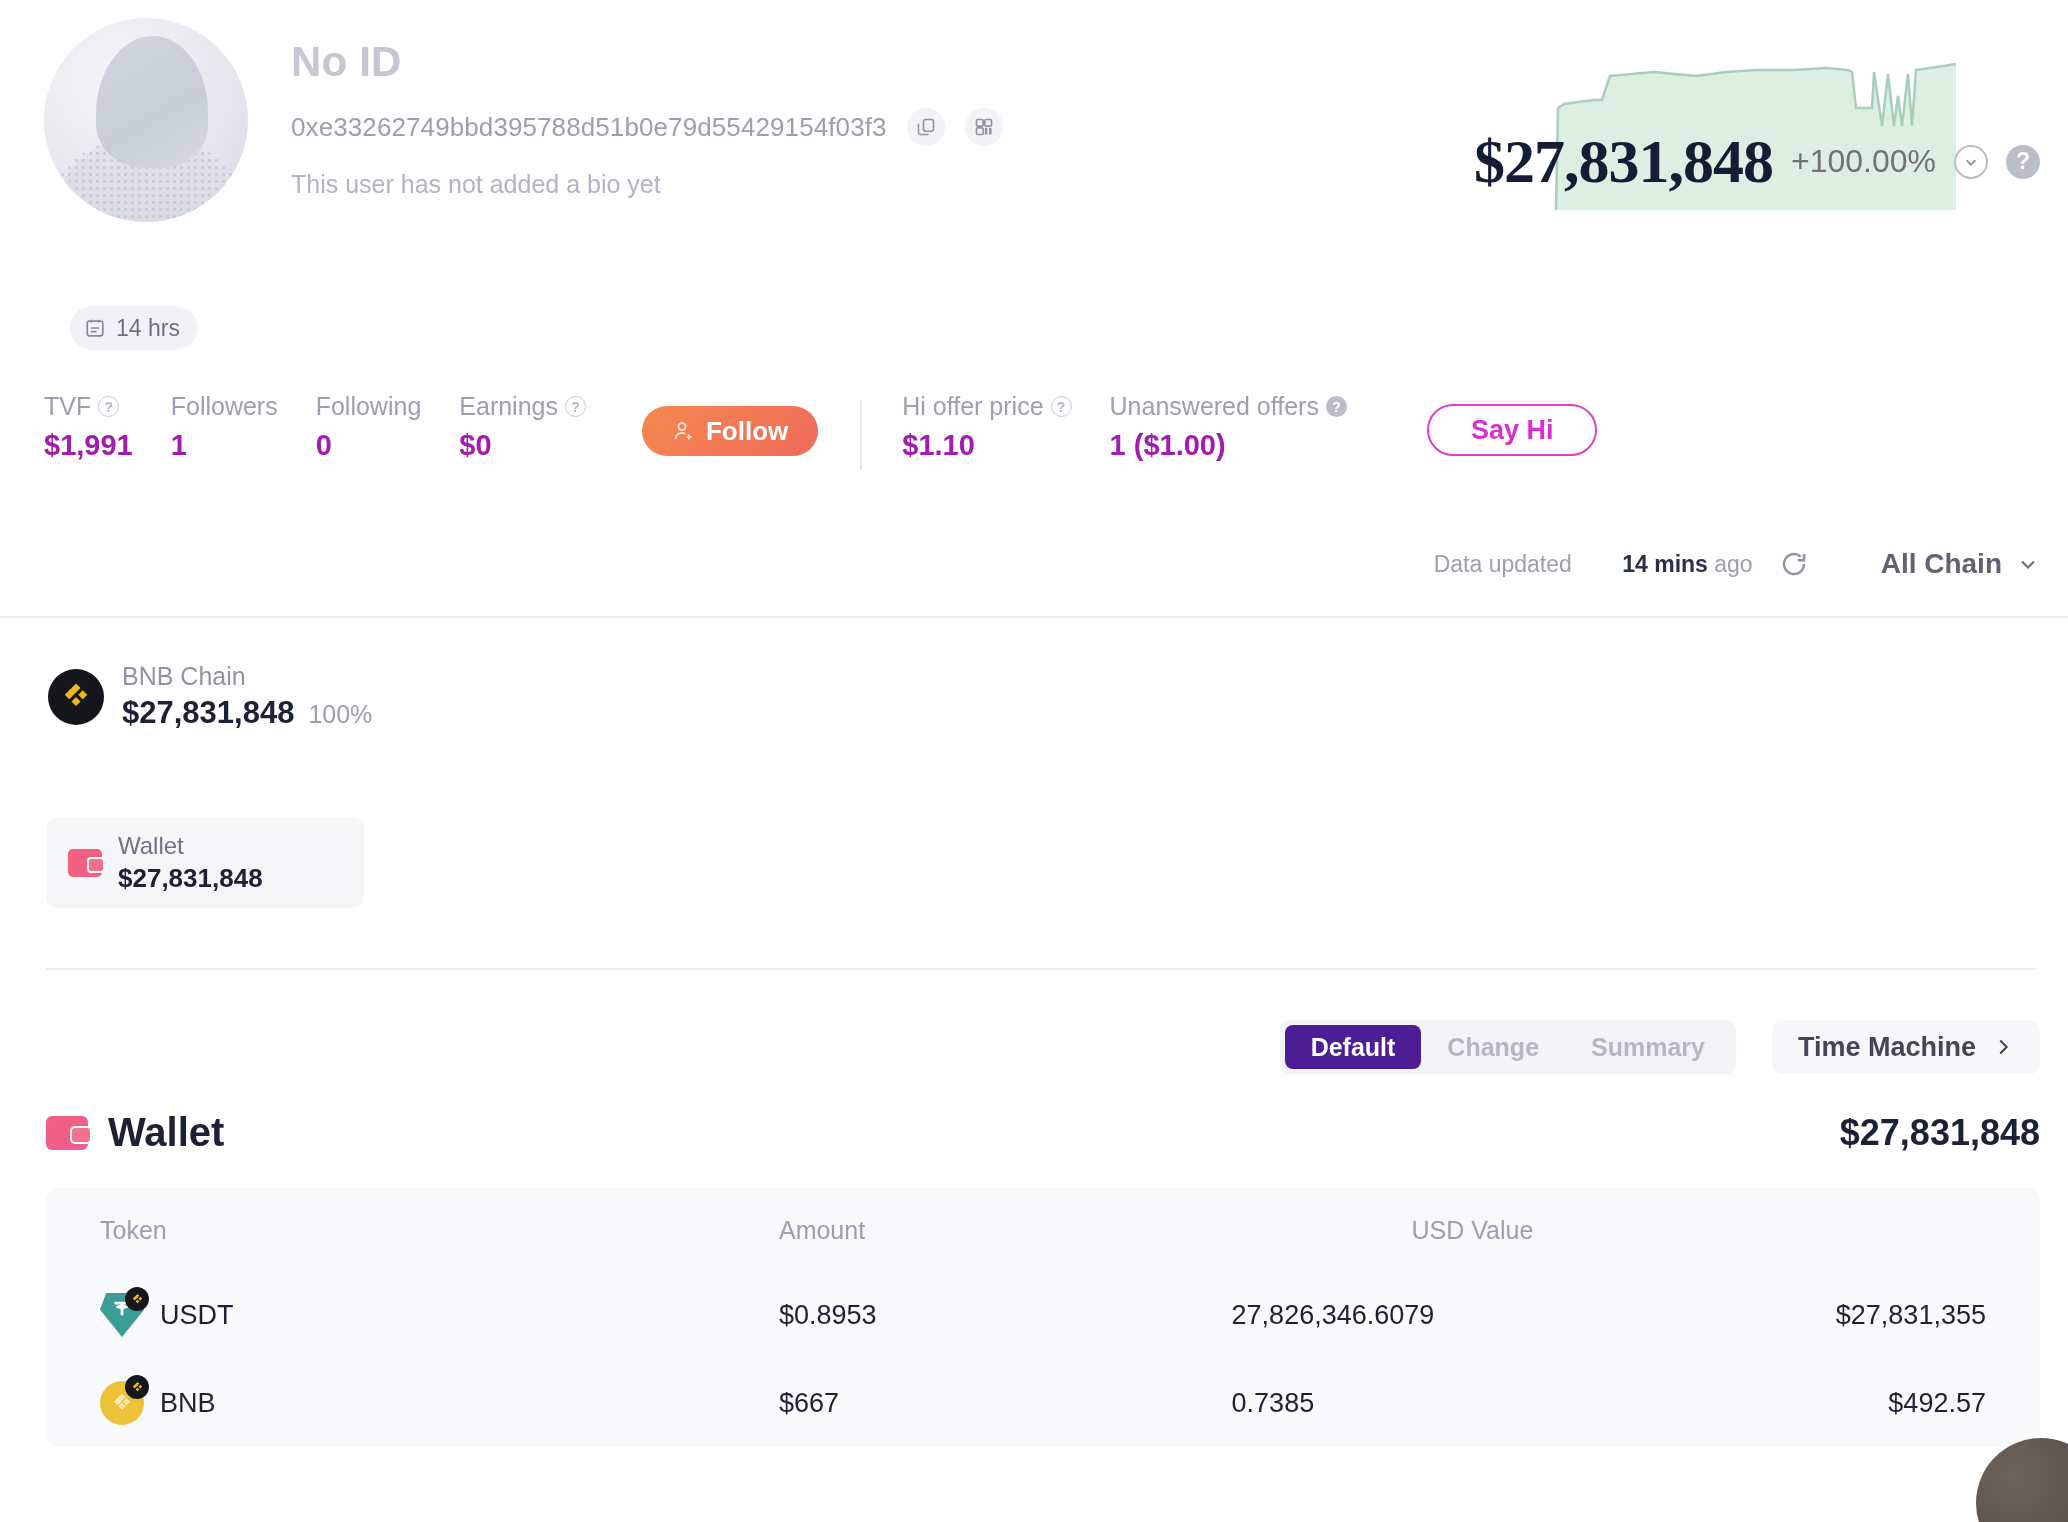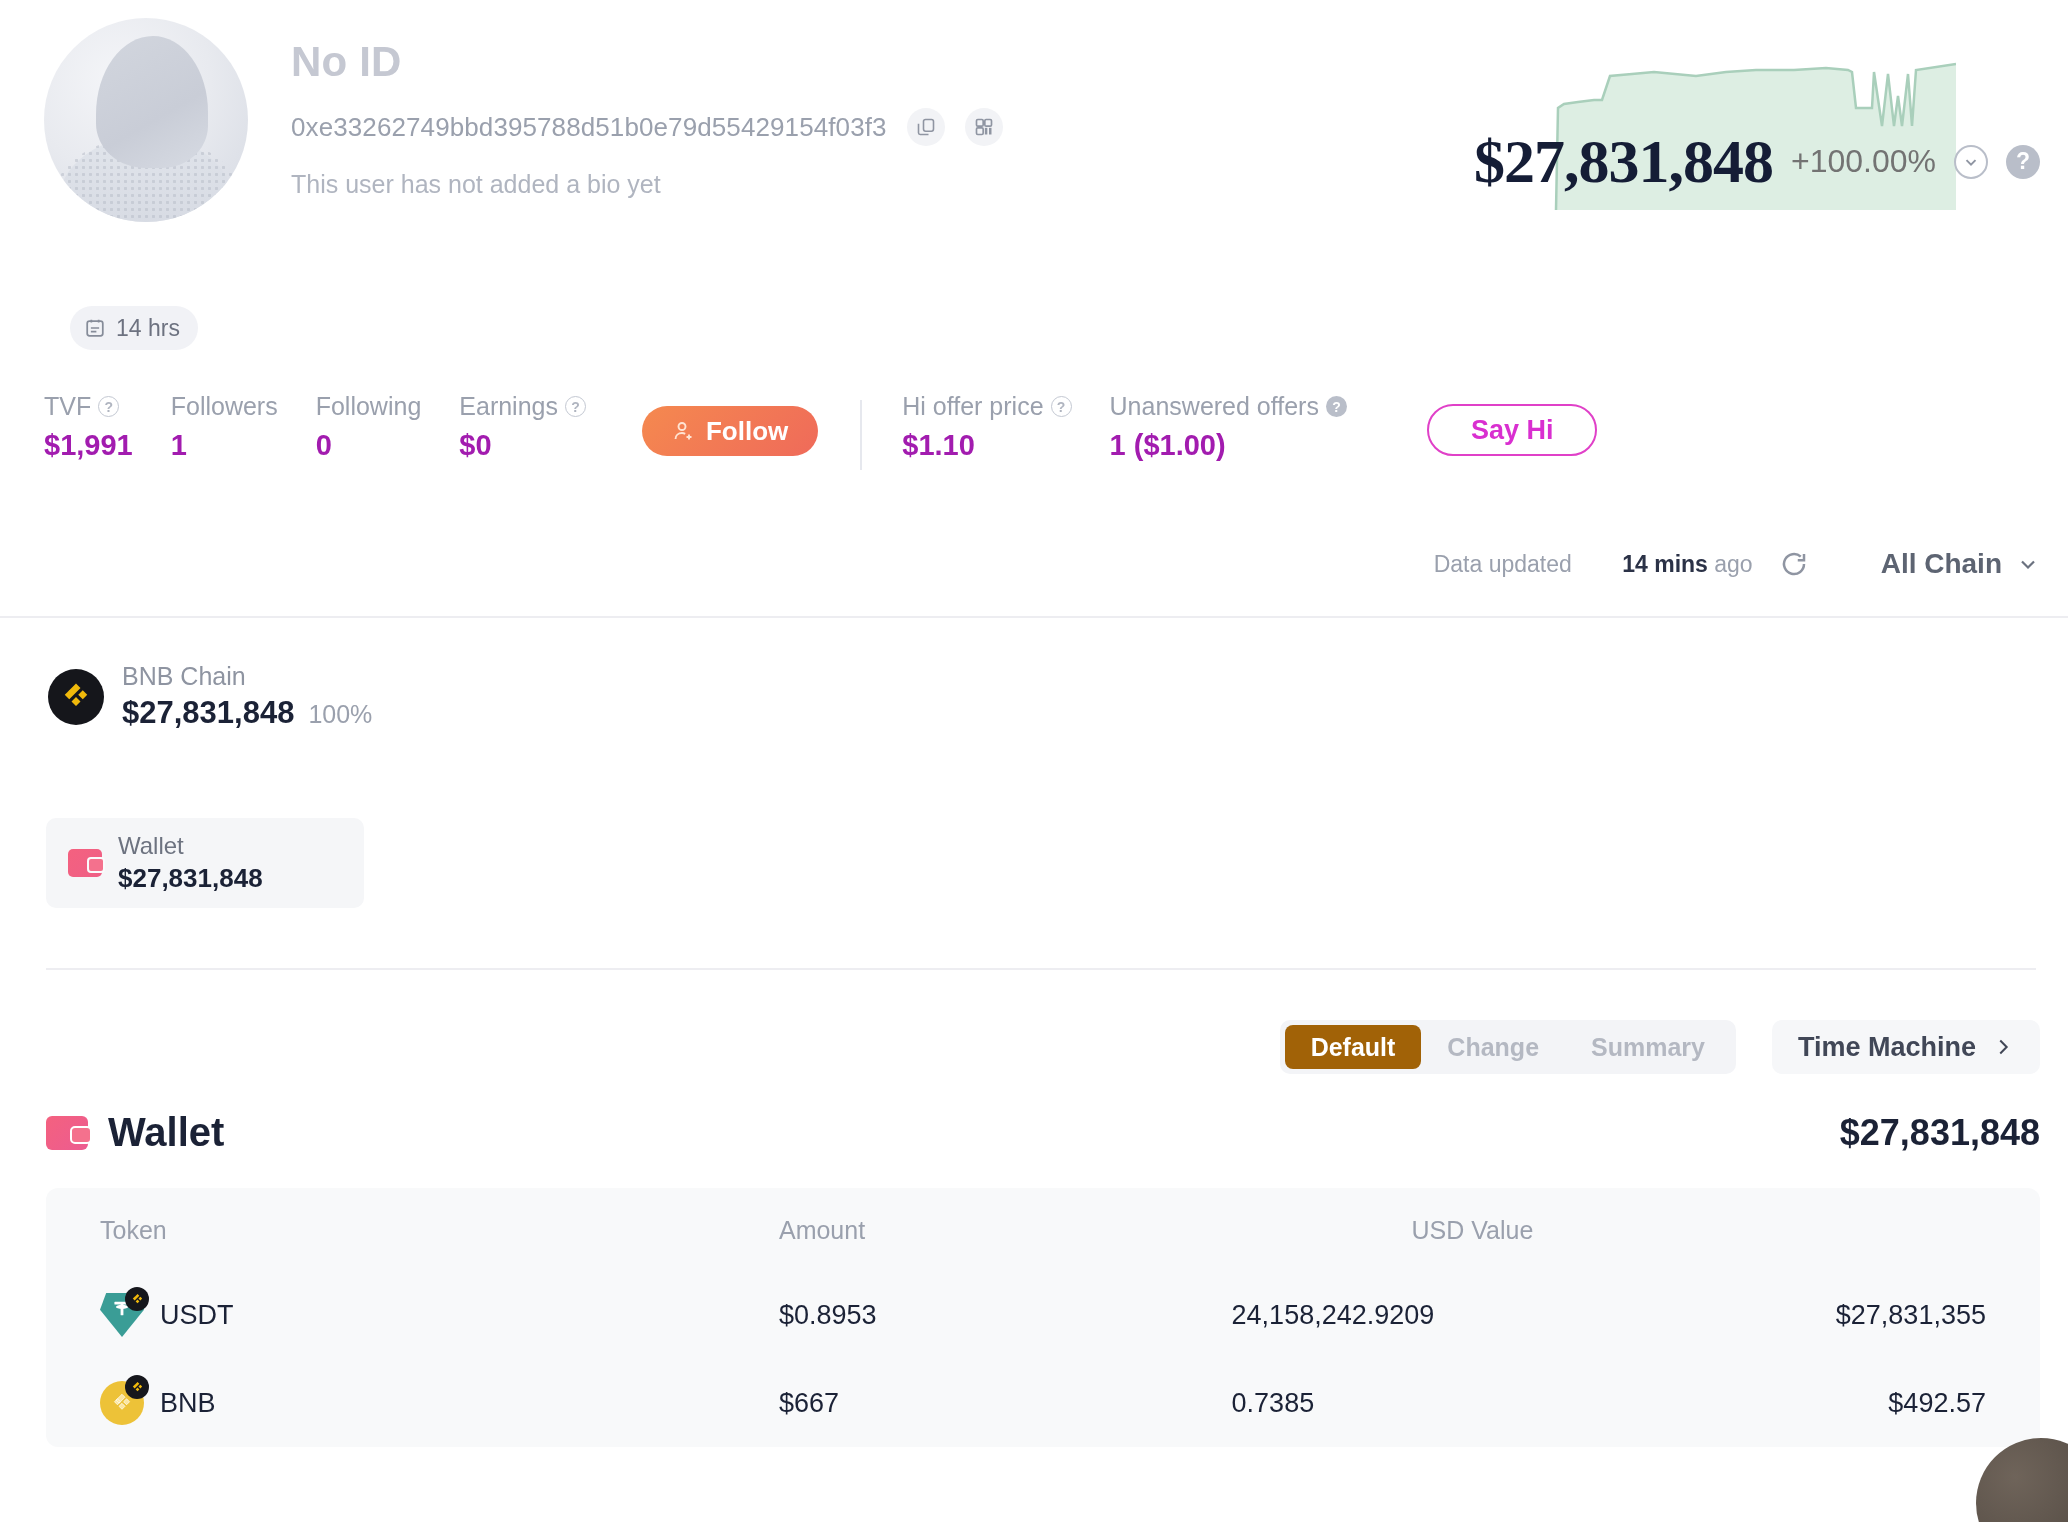--- a/index.html
+++ b/index.html
@@ -189,21 +189,21 @@
   
   .seg {
     position:absolute; right: 332px; top: 1020px;
     display:flex; align-items:center; height: 54px;
     background:#f3f4f7; border-radius: 10px; padding: 5px;
   }
   .seg-item {
     padding: 0 26px; height: 44px; display:flex; align-items:center;
     font-size: 25px; color:#b4b8c2; font-weight:600; cursor:pointer; border-radius:8px;
   }
-  .seg-item.active { background:#a16207; color:#fff; }
+  .seg-item.active { background:#4c1d95; color:#fff; }
   .time-machine {
     position:absolute; right: 28px; top: 1020px;
     display:flex; align-items:center; gap: 16px; height:54px;
     padding: 0 26px; background:#f6f7f9; border-radius:10px;
     font-size: 27px; color:#414757; font-weight:600; cursor:pointer;
   }
 
   
   .wallet-title-row {
     position:absolute; left: 46px; top: 1110px; width: 1994px;
@@ -470,21 +470,21 @@
           </span>
           <span class="tok-badge">
             <svg viewBox="0 0 32 32" width="15" height="15" fill="#f0b90b">
               <path d="M16 4l4 4-8 8-4-4 8-8zm6 6l4 4-4 4-4-4 4-4zm-12 0l4 4-4 4-4-4 4-4zm6 6l4 4-4 4-4-4 4-4z"></path>
             </svg>
           </span>
         </span>
         <span class="tok-name">USDT</span>
       </div>
       <div class="td col-price">$0.8953</div>
-      <div class="td col-amount">24,158,242.9209</div>
+      <div class="td col-amount">27,826,346.6079</div>
       <div class="td col-usd" style="justify-content:flex-end">$27,831,355</div>
     </div>
 
     <div class="trow">
       <div class="td col-token tok-cell">
         <span class="tok-ico-wrap">
           <span class="bnb-ico">
             <svg viewBox="0 0 32 32" width="28" height="28" fill="#fbe6a1" stroke="#fff" stroke-width="0.8">
               <path d="M16 6l3.4 3.4-6.8 6.8-3.4-3.4L16 6zm5.2 5.2l3.4 3.4-3.4 3.4-3.4-3.4 3.4-3.4zm-10.4 0l3.4 3.4-3.4 3.4L7.4 14.6l3.4-3.4zM16 16.4l3.4 3.4L16 23.2l-3.4-3.4 3.4-3.4z"></path>
             </svg>

